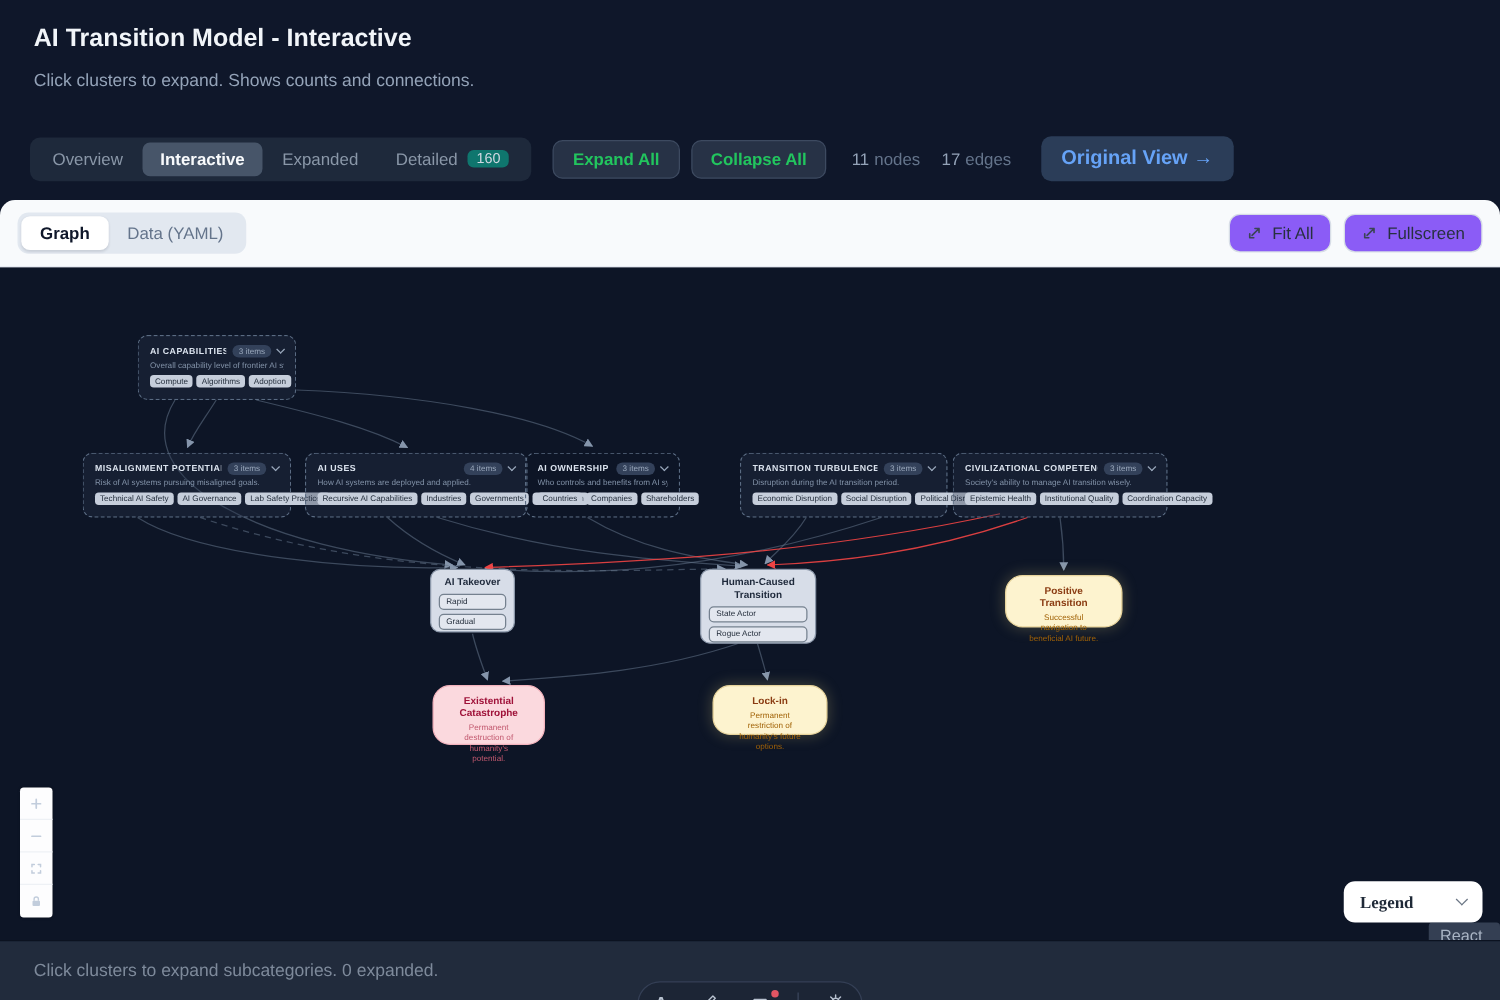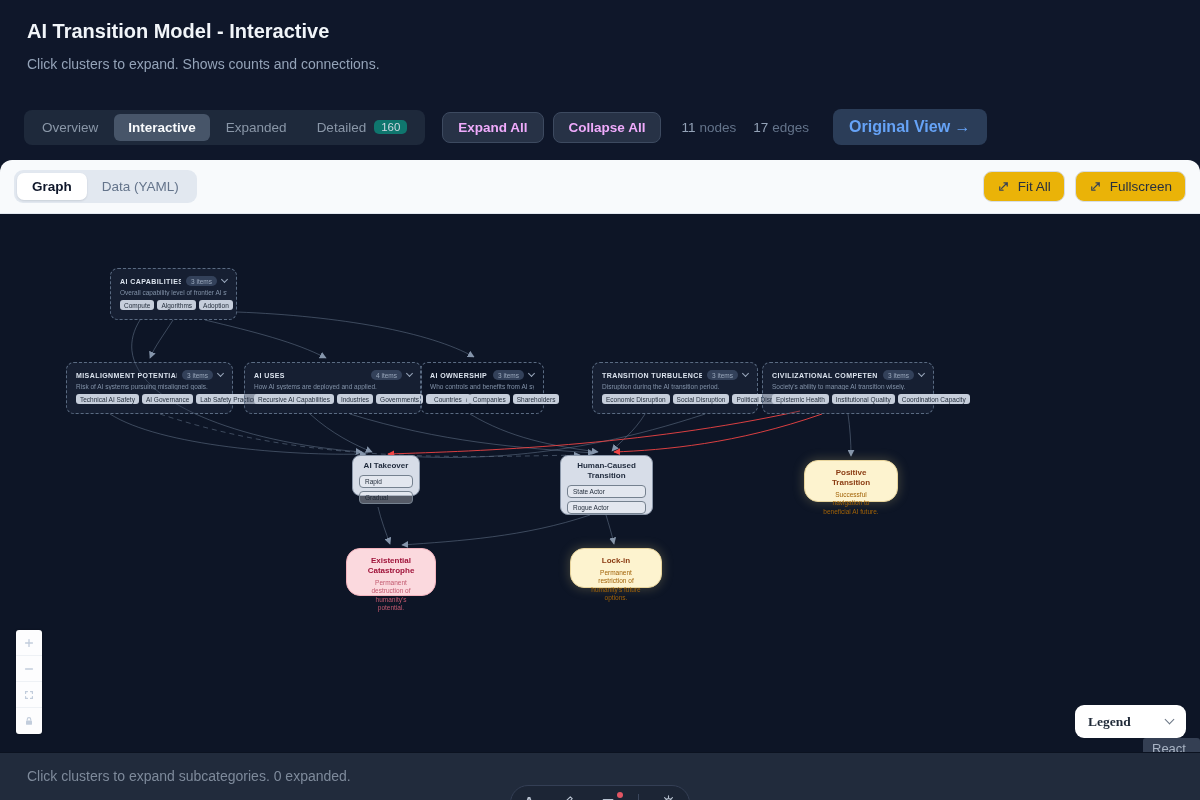--- a/index.html
+++ b/index.html
@@ -9,33 +9,33 @@
   
   .page-title { position:absolute; left:27px; top:20px; margin:0; font-size:20px; font-weight:700; color:#f1f5f9; }
   .page-subtitle { position:absolute; left:27px; top:56px; margin:0; font-size:14px; color:#94a3b8; }
 
   
   .toolbar { position:absolute; left:24px; top:110px; height:34px; display:flex; align-items:center; }
   .view-tabs { display:flex; align-items:center; background:#1e293b; border-radius:8px; padding:4px; gap:2px; }
   .vtab { border:none; background:transparent; color:#8a97a8; font-size:13.5px; padding:6px 14px; border-radius:6px; font-family:inherit; cursor:pointer; display:flex; align-items:center; }
   .vtab.active { background:#475569; color:#f8fafc; font-weight:700; }
   .vtab .badge { background:#0f766e; color:#cfd7e1; font-size:11.5px; border-radius:5px; padding:1px 7px; margin-left:8px; }
-  .btn-dark { background:#273246; border:1px solid #3d4a60; border-radius:8px; color:#f0abfc; font-size:13.5px; font-weight:600; padding:7px 15px; font-family:inherit; cursor:pointer; }
+  .btn-dark { background:#273246; border:1px solid #3d4a60; border-radius:8px; color:#22c55e; font-size:13.5px; font-weight:600; padding:7px 15px; font-family:inherit; cursor:pointer; }
   .stat { font-size:13.5px; color:#64748b; white-space:nowrap; }
   .stat b { color:#94a3b8; font-weight:400; margin-right:4px; }
   .btn-blue { background:#2b3d58; border:none; border-radius:8px; color:#66a3f7; font-size:16px; font-weight:600; padding:9px 16px; font-family:inherit; cursor:pointer; }
 
   
   .panel { position:absolute; left:0; top:160px; width:1200px; height:592px; background:#0d1526; border-radius:12px 12px 0 0; overflow:hidden; }
   .panel-bar { position:absolute; left:0; top:0; width:100%; height:54px; background:#f8fafc; border-bottom:1px solid #e2e8f0; display:flex; align-items:center; padding:0 14px; }
   .pill-group { background:#e2e8f0; border-radius:9px; padding:3px; display:flex; }
   .pill { border:none; background:transparent; padding:6px 15px; font-size:13.5px; color:#64748b; border-radius:7px; font-family:inherit; cursor:pointer; }
   .pill.active { background:#ffffff; color:#0f172a; font-weight:600; box-shadow:0 1px 2px rgba(15,23,42,.12); }
   .panel-actions { margin-left:auto; display:flex; gap:10px; }
-  .pa-btn { display:flex; align-items:center; gap:8px; background:#eab308; border:1px solid #d7dde6; border-radius:9px; padding:7px 13px; font-size:13.5px; color:#27303f; font-family:inherit; cursor:pointer; }
+  .pa-btn { display:flex; align-items:center; gap:8px; background:#8b5cf6; border:1px solid #d7dde6; border-radius:9px; padding:7px 13px; font-size:13.5px; color:#27303f; font-family:inherit; cursor:pointer; }
   .pa-btn svg { display:block; }
 
   
   .canvas { position:absolute; left:0; top:54px; width:1200px; height:538px; background:#0d1526; overflow:hidden; }
   .edges { position:absolute; left:0; top:0; pointer-events:none; }
 
   
   .cluster { position:absolute; height:52px; border:1px dashed #5a6b82; border-radius:8px; background:rgba(40,52,74,.35); padding:7px 9px; cursor:pointer; }
   .c-head { display:flex; align-items:center; gap:5px; }
   .c-title { flex:1; color:#dbe3ee; font-size:7px; font-weight:700; letter-spacing:.06em; white-space:nowrap; overflow:hidden; }
@@ -239,21 +239,21 @@
           <span class="chev"></span>
         </div>
         <div class="c-desc">Society's ability to manage AI transition wisely.</div>
         <div class="c-tags">
           <span class="tag">Epistemic Health</span>
           <span class="tag">Institutional Quality</span>
           <span class="tag">Coordination Capacity</span>
         </div>
       </div>
 
-      <div class="node" style="left:352px;top:241px;width:68px;height:41px">
+      <div class="node" style="left:344px;top:241px;width:68px;height:51px">
         <div class="n-title">AI Takeover</div>
         <div class="n-children">
           <div class="n-child">Rapid</div>
           <div class="n-child">Gradual</div>
         </div>
       </div>
 
       <div class="node" style="left:560px;top:241px;width:93px;height:60px">
         <div class="n-title">Human-Caused Transition</div>
         <div class="n-children">

